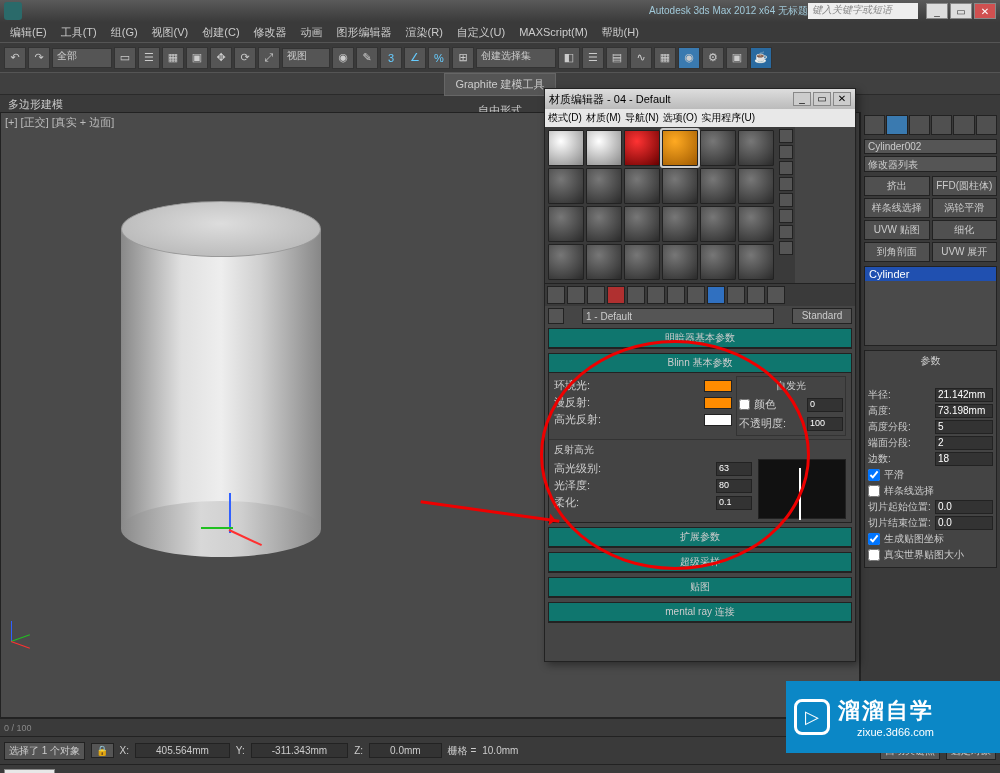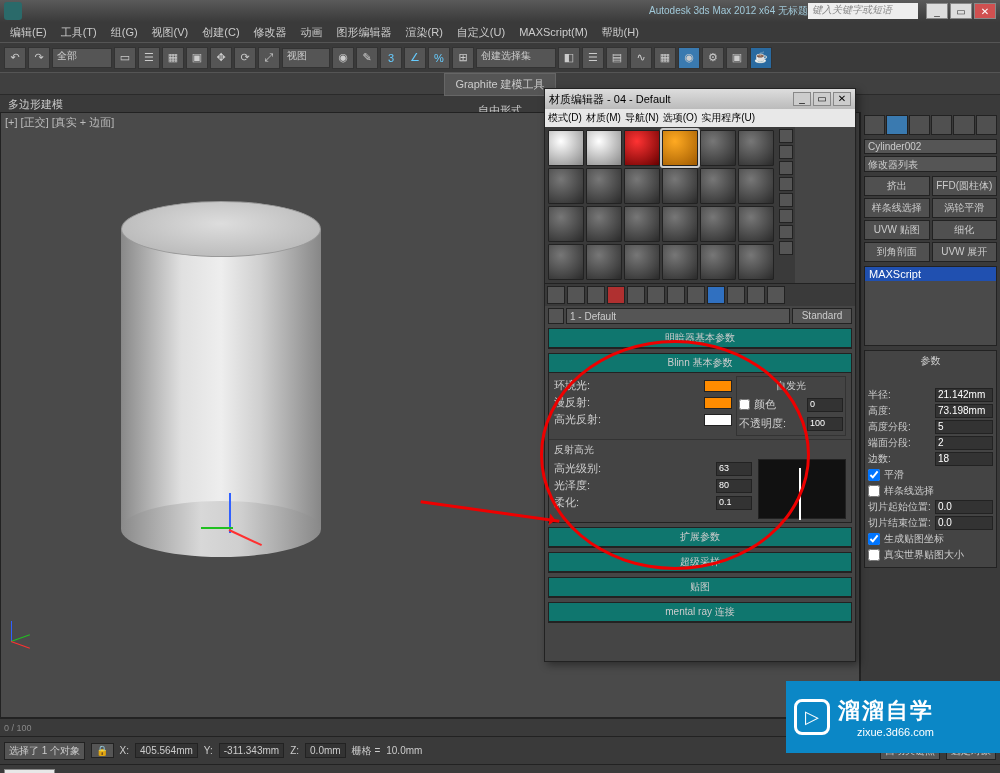--- a/index.html
+++ b/index.html
@@ -45,21 +45,21 @@
 .matwin .mt-title .wb { width: 18px; height: 14px; background: #ccc; border: 1px solid #888; margin-left: 2px; text-align: center; line-height: 12px; font-size: 10px; }
 .matwin .mmenu { background: #e8e8e8; color: #000; height: 18px; display: flex; align-items: center; padding: 0 3px; gap: 4px; font-size: 10px; }
 .matwin .slots { display: flex; }
 .matwin .slotgrid { display: grid; grid-template-columns: repeat(6, 36px); grid-auto-rows: 36px; gap: 2px; padding: 3px; background: #3a3a3a; }
 .matwin .slot { width: 36px; height: 36px; background: radial-gradient(circle at 35% 30%, #777, #2a2a2a); border: 1px solid #222; border-radius: 1px; }
 .matwin .slot.sel { outline: 2px solid #ccc; }
 .matwin .slotside { width: 18px; background: #3a3a3a; display: flex; flex-direction: column; gap: 2px; padding: 2px; }
 .matwin .slotside div { width: 14px; height: 14px; background: #555; border: 1px solid #222; }
 .matwin .tbar2 { background: #3a3a3a; padding: 2px; display: flex; gap: 2px; border-top: 1px solid #222; }
 .matwin .tbar2 .t { width: 18px; height: 18px; background: #555; border: 1px solid #222; }
-.matwin .matname { display: flex; gap: 2px; padding: 2px 3px; align-items: center; }
+.matwin .matname { display: flex; gap: 18px; padding: 2px 3px; align-items: center; }
 .matwin .matname input { flex: 1; background: #555; border: 1px solid #222; color: #ccc; padding: 1px 3px; font-size: 10px; height: 16px; }
 .matwin .matname .typebtn { width: 60px; height: 16px; background: #555; border: 1px solid #222; text-align: center; font-size: 10px; line-height: 14px; }
 .matwin .roll { border: 1px solid #222; margin: 2px 3px; background: #444; }
 .matwin .roll .rh { background: #0f766e; padding: 2px 4px; font-size: 10px; text-align: center; border-bottom: 1px solid #222; }
 .matwin .roll .rb { padding: 3px 5px; }
 .matwin .swatch { width: 28px; height: 12px; border: 1px solid #222; display: inline-block; vertical-align: middle; }
 .matwin .spn { width: 36px; height: 14px; background: #333; border: 1px solid #222; color: #fff; font-size: 9px; padding: 0 2px; }
 .matwin .chk { width: 11px; height: 11px; }
 .hlgraph { width: 88px; height: 60px; background: #111; border: 1px solid #222; position: relative; }
 .hlgraph::after { content:""; position:absolute; left:40px; top:8px; width:2px; height:52px; background:#fff; box-shadow: -4px 10px 0 -1px #fff,4px 10px 0 -1px #fff, -8px 25px 0 -1px #888, 8px 25px 0 -1px #888; }
@@ -68,21 +68,21 @@
 .redarrow { position: absolute; left: 420px; top: 510px; width: 140px; height: 3px; background: #e00; z-index: 20; transform: rotate(8deg); }
 .redarrow::after { content:""; position:absolute; right:-2px; top:-5px; border: 6px solid transparent; border-left-color:#e00; }
 .watermark { position: absolute; right: 0; bottom: 20px; width: 214px; height: 72px; background: #0b87c6; display: flex; align-items: center; gap: 8px; padding: 8px; z-index: 30; color: #fff; }
 .watermark .logo2 { width: 36px; height: 36px; border: 3px solid #fff; border-radius: 8px; display: flex; align-items: center; justify-content: center; font-size: 18px; }
 .watermark .txt .big { font-size: 22px; font-weight: bold; letter-spacing: 2px; }
 .watermark .txt .small { font-size: 11px; text-align: right; }
 
 .timeline { height: 18px; background: #3a3a3a; border-top: 1px solid #222; display: flex; align-items: center; padding: 0 4px; font-size: 9px; color: #888; }
 .status { height: 28px; background: #3a3a3a; display: flex; align-items: center; gap: 6px; padding: 2px 4px; border-top: 1px solid #222; font-size: 10px; }
 .status .pill { background: #555; border:1px solid #222; padding: 1px 4px; }
-.status .coordbox { background: #333; border: 1px solid #222; padding: 1px 4px; }
+.status .coordbox { background: #333; border: 1px solid #222; padding: 1px 20px; }
 .prompt { height: 30px; background: #3a3a3a; border-top: 1px solid #222; display: flex; align-items: center; gap: 6px; padding: 2px 4px; font-size: 10px; }
 .prompt .now { background: #e8e8e8; color: #d00; padding: 3px 8px; border: 1px solid #888; }
 
 .cyl { position: absolute; left: 120px; top: 88px; width: 200px; height: 350px; }
 .cyl .top { width: 200px; height: 56px; background: radial-gradient(ellipse at 50% 40%, #ddd, #b0b0b0); border-radius: 50%; border: 1px solid #999; position: relative; }
 .cyl .body { width: 200px; height: 300px; margin-top: -28px; background: linear-gradient(90deg,#8a8a8a,#e0e0e0 30%,#eee 50%,#cfcfcf 70%,#888); border-left:1px solid #888; border-right:1px solid #888; }
 .cyl .bot { width: 200px; height: 56px; margin-top:-28px; background: linear-gradient(90deg,#8a8a8a,#d8d8d8 40%,#cfcfcf 60%,#888); border-radius: 50%; }
 .gizmo { position:absolute; left: 200px; top: 380px; width: 60px; height: 60px; }
 .gizmo .z { position:absolute; left:28px; top:0; width:2px; height:40px; background:#3060ff; }
 .gizmo .y { position:absolute; left:0px; top:34px; width:32px; height:2px; background:#20c020; }
@@ -194,21 +194,21 @@
       <div>挤出</div>
       <div>FFD(圆柱体)</div>
       <div>样条线选择</div>
       <div>涡轮平滑</div>
       <div>UVW 贴图</div>
       <div>细化</div>
       <div>到角剖面</div>
       <div>UVW 展开</div>
     </div>
     <div class="stack">
-      <div class="sel">MAXScript</div>
+      <div class="sel">Cylinder</div>
     </div>
     <div class="rollout">
       <div class="hdr">参数</div>
       <div class="prow">
           <span>半径:</span>
           <span class="spin">21.142mm</span>
         </div>
       <div class="prow">
           <span>高度:</span>
           <span class="spin">73.198mm</span>

